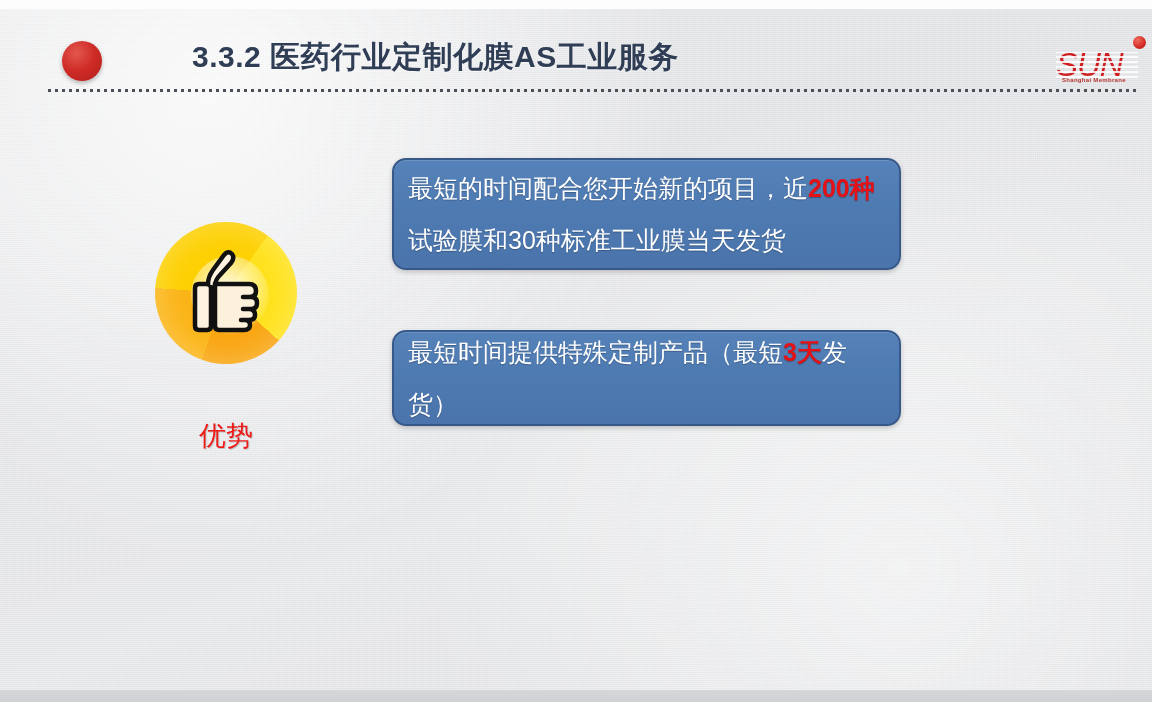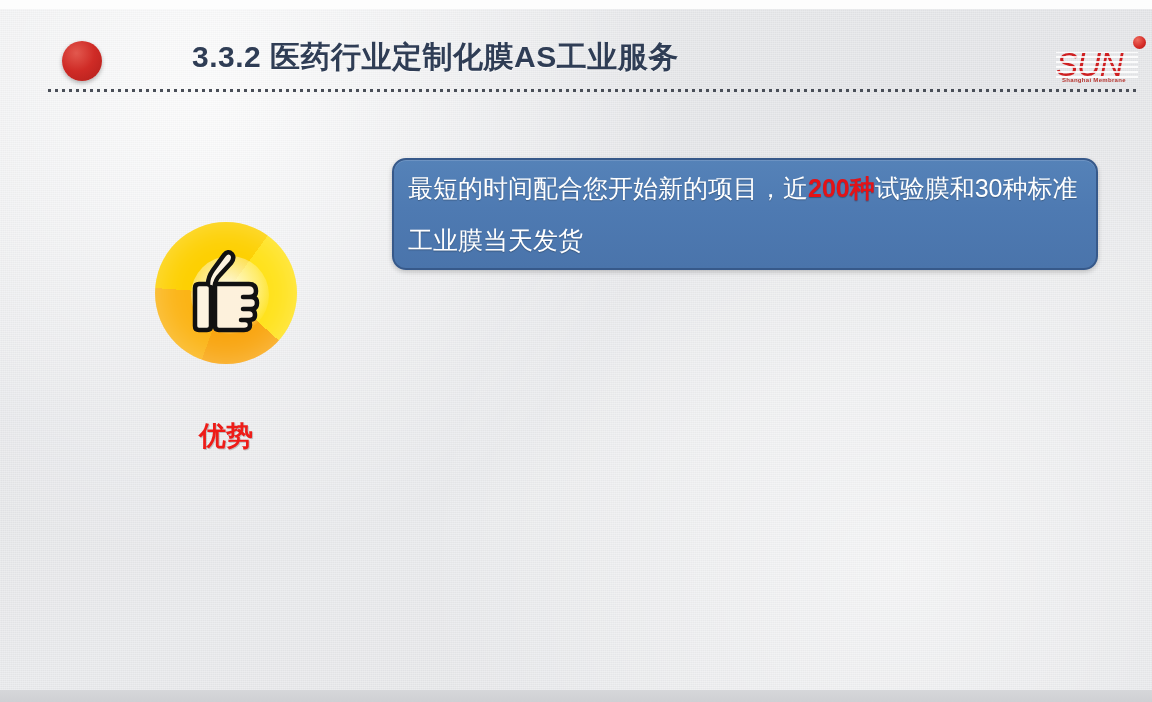--- a/index.html
+++ b/index.html
@@ -161,30 +161,30 @@
     position: absolute;
     left: 26px; top: 22px;
     width: 96px; height: 96px;
   }
   .badge-label {
     position: absolute;
     left: 155px; top: 418px;
     width: 142px;
     text-align: center;
     font-size: 27px;
-    font-weight: bold;
+    font-weight: normal;
     color: #ee1c18;
     text-shadow: 1px 1px 0 rgba(0,0,0,.18);
   }
 
   
   .box {
     position: absolute;
     left: 392px;
-    width: 706px;
+    width: 509px;
     box-sizing: border-box;
     border-radius: 14px;
     background: linear-gradient(180deg, #5582b8 0%, #4e7ab2 45%, #4a74ab 100%);
     border: 2px solid #37598a;
     box-shadow: 0 2px 5px rgba(0,0,0,.20), inset 0 1px 0 rgba(255,255,255,.14);
     color: #ffffff;
     font-size: 25px;
     line-height: 52px;
     padding: 0 14px;
     display: flex;
@@ -235,15 +235,20 @@
     </svg>
   </div>
   <div class="badge-label">优势</div>
 
   <div class="box box-1">
     <p>
       <span>最短的时间配合您开始新的项目，近</span><span class="hl">200种</span><span>试验膜和30种标准工业膜当天发货</span>
     </p>
   </div>
 
+  <div class="box box-2">
+    <p>
+      <span>最短时间提供特殊定制产品（最短</span><span class="hl">3天</span><span>发货）</span>
+    </p>
+  </div>
 
 
 </div>
 
 </body></html>

